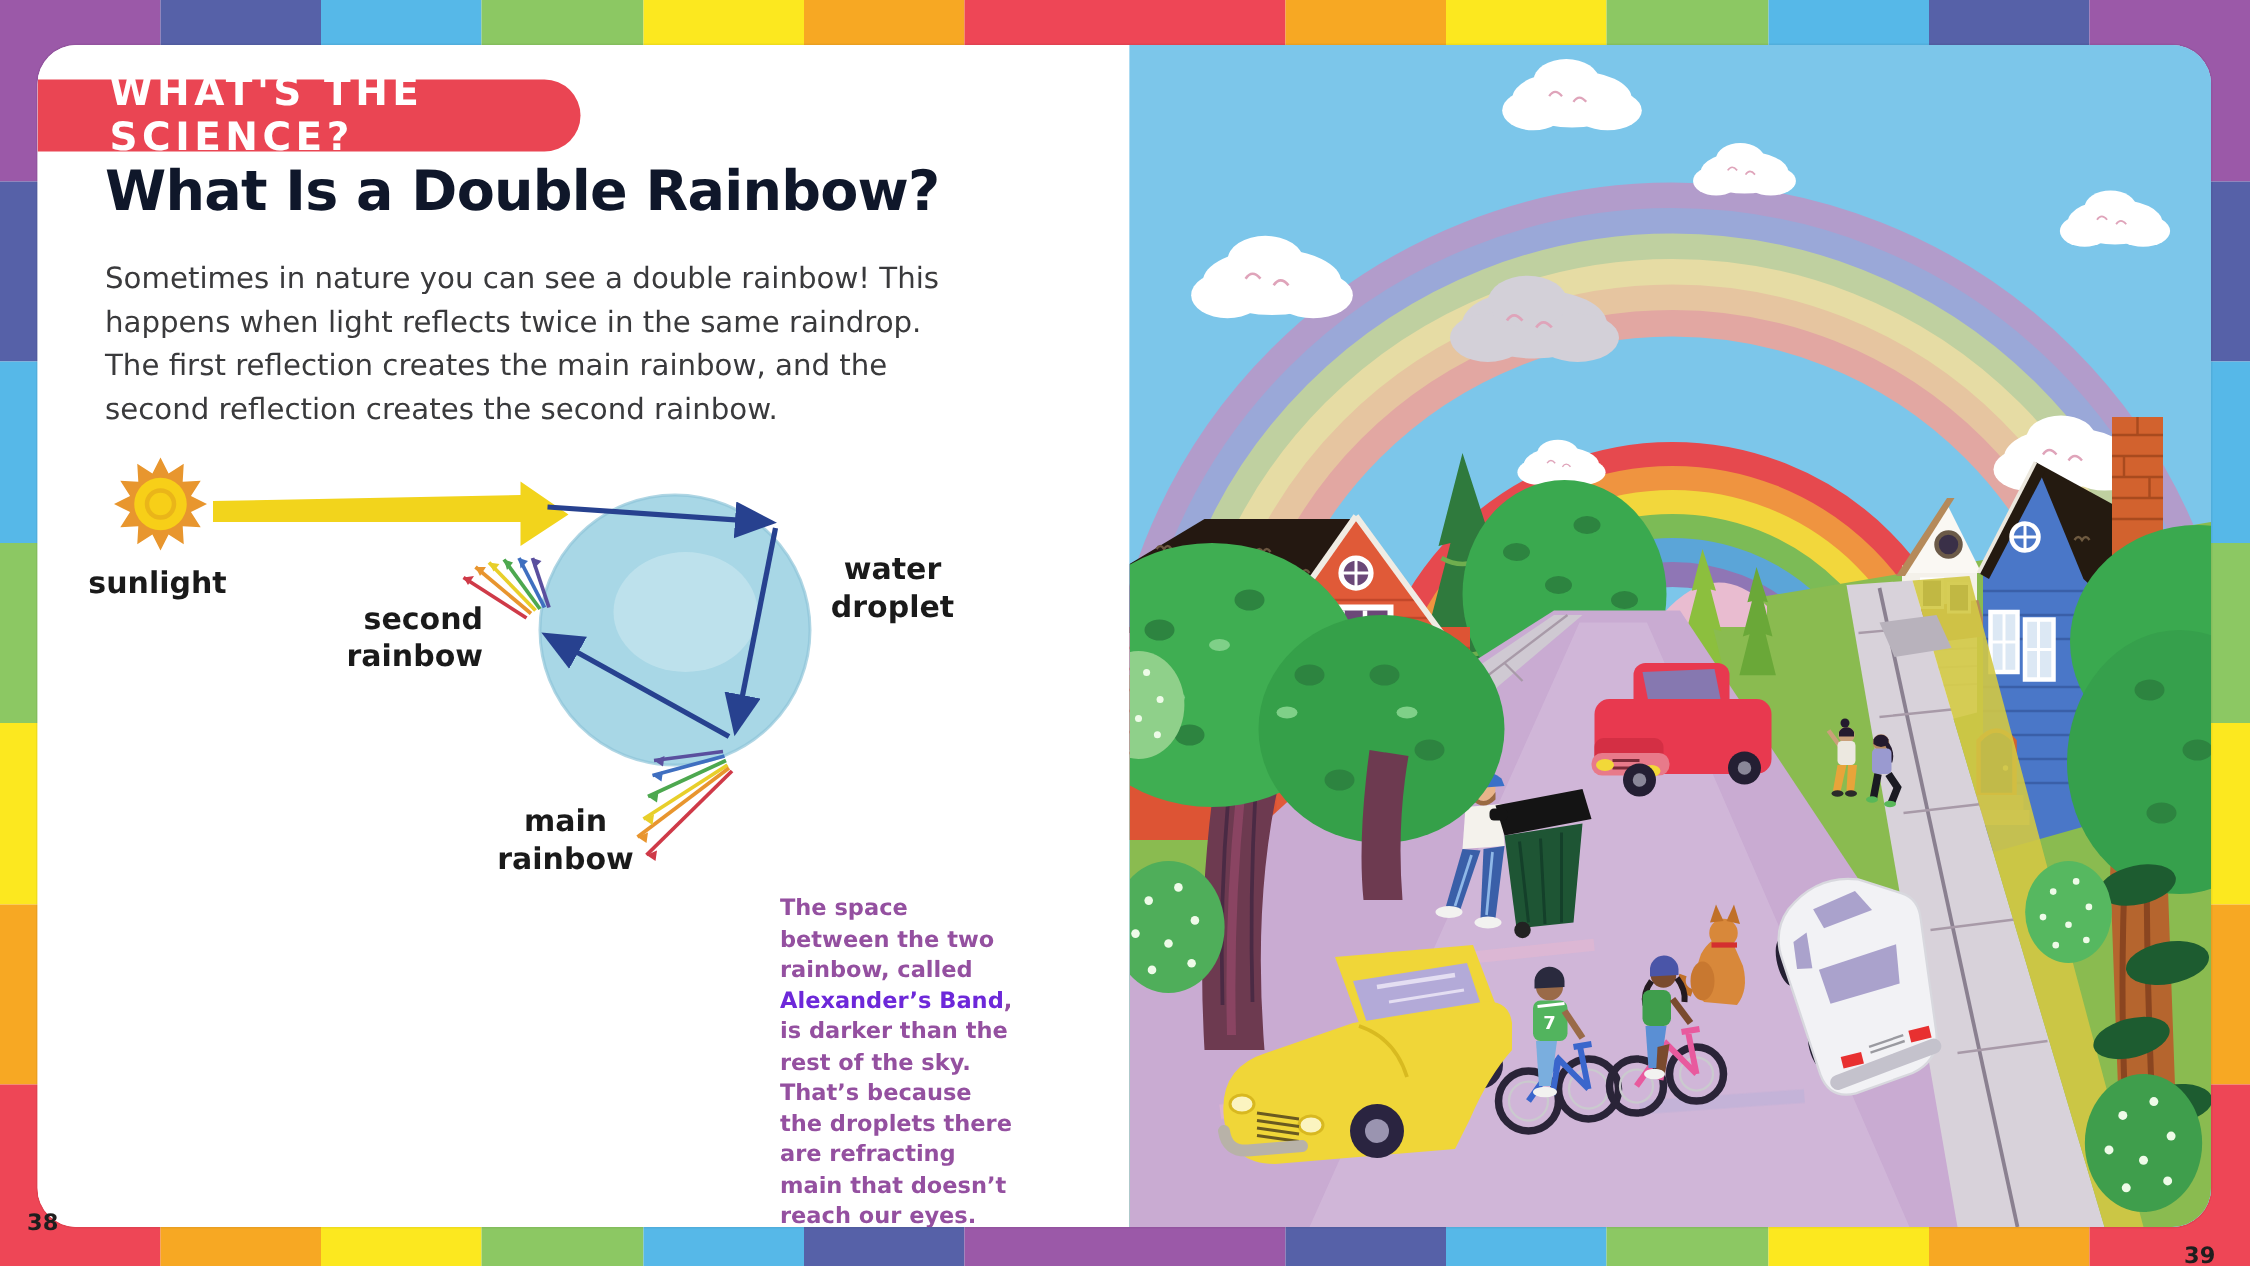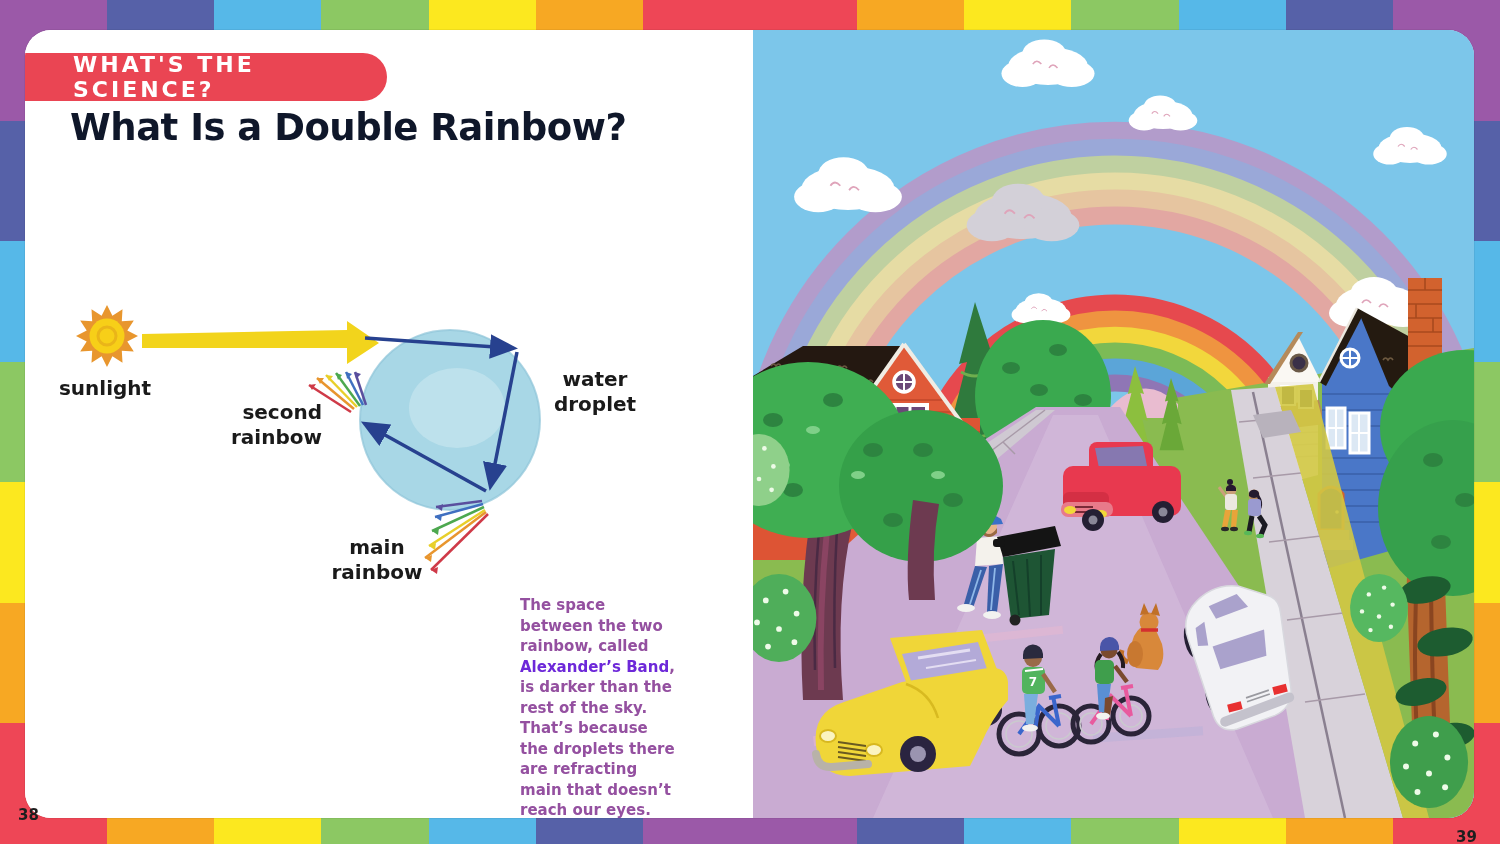--- a/index.html
+++ b/index.html
@@ -13,21 +13,21 @@
   .bblock{flex:1;}
   
   #spread{position:absolute;left:25px;top:30px;width:1449px;height:788px;
           border-radius:26px;overflow:hidden;display:flex;background:#fff;
           box-shadow:0 0 0 1px rgba(0,0,0,.05);}
   #page-left{position:relative;width:728px;height:100%;background:#fff;}
   #page-right{position:relative;width:721px;height:100%;background:#7cc6ea;}
   
   .badge{position:absolute;left:0;top:23px;width:362px;height:48px;background:#ea4553;
          border-radius:0 24px 24px 0;color:#fff;display:flex;align-items:center;
-         padding-left:48px;box-sizing:border-box;font-weight:bold;font-size:22px;
+         padding-left:48px;box-sizing:border-box;font-weight:bold;font-size:26px;
          letter-spacing:3px;}
   .title{position:absolute;left:45px;top:76px;font-size:37px;font-weight:bold;color:#0f172a;
          letter-spacing:-0.5px;}
   .intro{position:absolute;left:45px;top:141px;width:575px;font-size:19.5px;line-height:29px;
          color:#3a3a3c;}
   .body2{position:absolute;left:45px;top:590px;width:436px;font-size:19.5px;line-height:29px;
          color:#3a3a3c;}
   .note{position:absolute;left:495px;top:565px;width:155px;font-size:15px;line-height:20.5px;
         color:#9450a0;font-weight:600;}
   .note .term{color:#6d28d9;font-weight:bold;}
@@ -95,20 +95,21 @@
     </div>
 
   <div class="pagenum" id="pn-left">38</div>
   <div class="pagenum" id="pn-right">39</div>
 
   <div id="spread">
 
     <div id="page-left">
       <div class="badge">WHAT'S THE SCIENCE?</div>
       <div class="title">What Is a Double Rainbow?</div>
+      <div class="intro">Sometimes in nature you can see a double rainbow! This happens when light reflects twice in the same raindrop. The first reflection creates the main rainbow, and the second reflection creates the second rainbow.</div>
 
       <svg class="diagram" width="680" height="330" viewBox="0 0 680 330">
         <defs>
           <marker id="navyhead" markerWidth="9" markerHeight="9" refX="6" refY="3.5" orient="auto">
             <path d="M0,0 L8,3.5 L0,7 Z" fill="#27418f"></path>
           </marker>
         </defs>
 
         <g transform="translate(62,48)">
           <polygon fill="#e8962e" points="31,0 20.3,5.4 26.8,15.5 14.8,14.8 15.5,26.8 5.4,20.3 0,31 -5.4,20.3 -15.5,26.8 -14.8,14.8 -26.8,15.5 -20.3,5.4 -31,0 -20.3,-5.4 -26.8,-15.5 -14.8,-14.8 -15.5,-26.8 -5.4,-20.3 0,-31 5.4,-20.3 15.5,-26.8 14.8,-14.8 26.8,-15.5 20.3,-5.4"></polygon>

